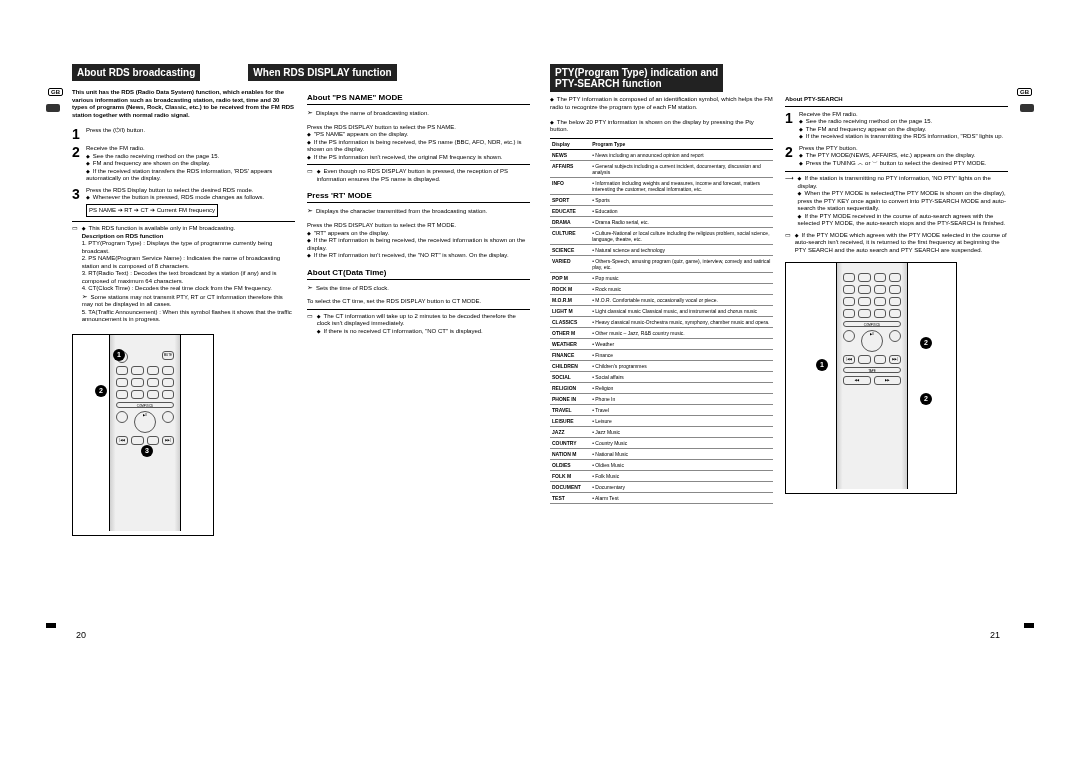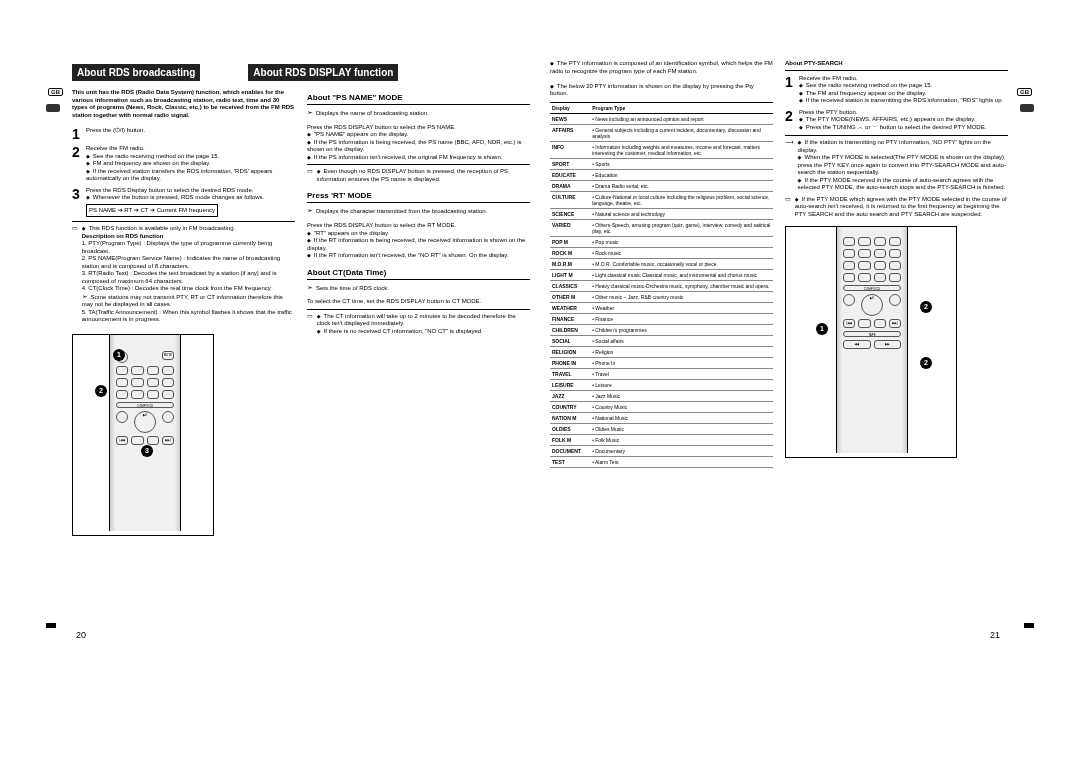--- a/index.html
+++ b/index.html
@@ -173,21 +173,21 @@
 
 <div class="page-wrap">
  <div class="spread">
 
   <div class="page">
     <span class="gb-badge gb-left">GB</span>
     <span class="remote-icon remote-left"></span>
     <div class="header-row">
       <div class="header-bar">About RDS broadcasting</div>
       <div style="width:40px"></div>
-      <div class="header-bar">About RDS DISPLAY function</div>
+      <div class="header-bar">When RDS DISPLAY function</div>
     </div>
 
     <div class="cols">
 
       <div class="col">
         <div class="small-text bold" style="margin-top:4px;">This unit has the RDS (Radio Data System) function, which enables for the various information such as broadcasting station, radio text, time and 30 types of programs (News, Rock, Classic, etc.) to be received from the FM RDS station together with normal radio signal.</div>
         <div style="height:8px"></div>
 
         <div class="step">
           <div class="step-num">1</div>
@@ -305,20 +305,26 @@
         </div>
       </div>
     </div>
     <span class="pagebar left"></span>
     <span class="pagenum left">20</span>
   </div>
 
   <div class="page">
     <span class="gb-badge gb-right">GB</span>
     <span class="remote-icon remote-right"></span>
+    <div class="header-row">
+      <div class="header-bar" style="line-height:1.1">
+        <span>PTY(Program Type) indication and</span><br>
+        <span>PTY-SEARCH function</span>
+      </div>
+    </div>
 
     <div class="cols">
 
       <div class="col">
         <div class="small-text">
           <span class="bullet-diamond">The PTY information is composed of an identification symbol, which helps the FM radio to recognize the program type of each FM station.</span><br><br>
           <span class="bullet-diamond">The below 20 PTY information is shown on the display by pressing the Pty button.</span>
         </div>
         <div style="height:4px"></div>
         <table class="pty-table">

